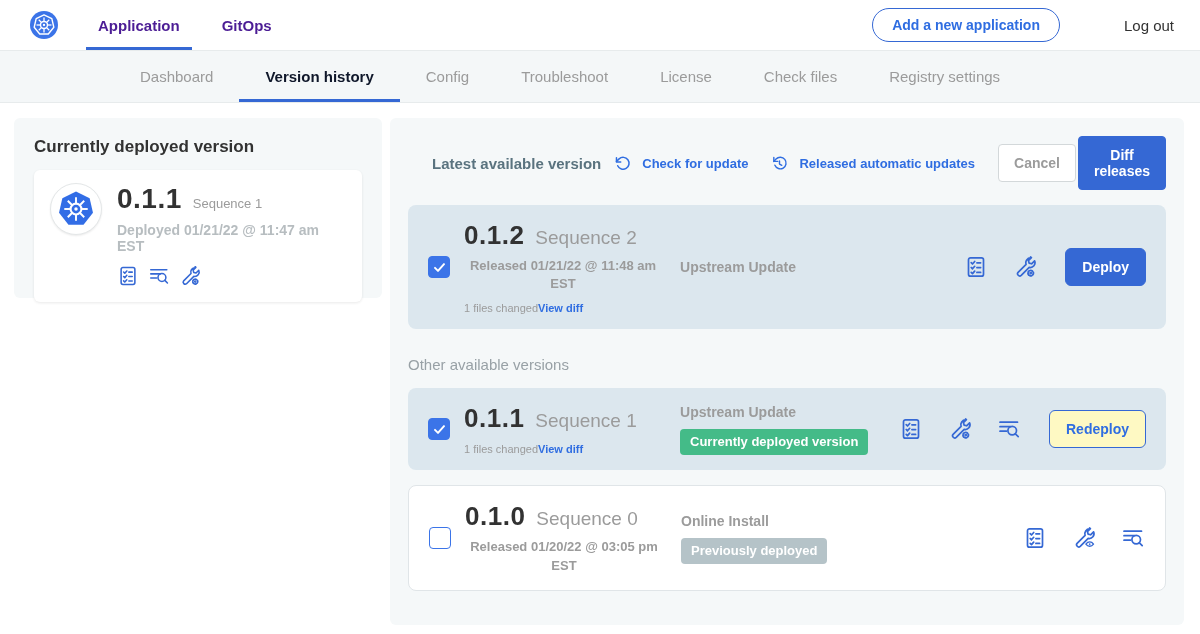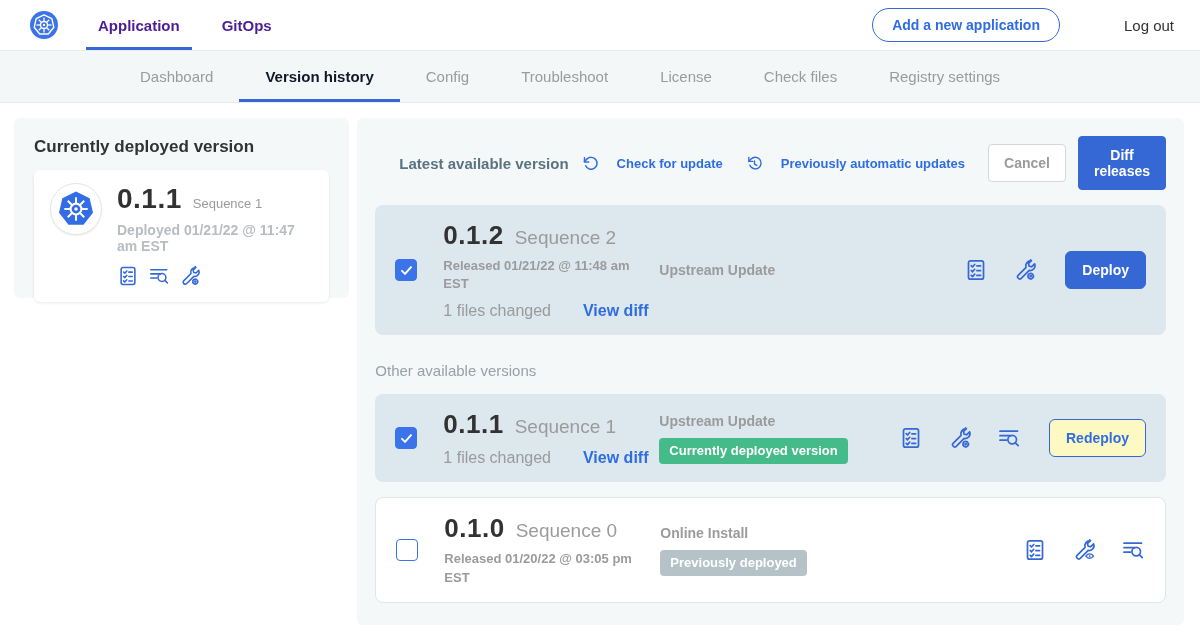--- a/index.html
+++ b/index.html
@@ -48,48 +48,48 @@
   .dc-version { font-size:28px; font-weight:700; color:#323232; letter-spacing:.5px; }
   .dc-seq { font-size:13px; color:#9b9b9b; margin-left:11px; }
   .dc-deployed { font-size:14px; font-weight:600; color:#b7bdc0; margin-top:7px; }
   .dc-icons { display:flex; gap:9px; margin-top:11px; }
   .dc-icons .icon-btn svg { width:22px; height:22px; }
 
   
   .updates-panel { flex:1; background:#f5f8f9; border-radius:6px; padding:18px; min-height:507px; }
   .up-header { display:flex; align-items:center; }
   .up-title { font-size:15px; font-weight:700; color:#5a737f; margin-right:13px; white-space:nowrap;padding-left:24px; }
-  .up-link { display:flex; align-items:center; gap:18px; color:#2f6de1; font-size:13px; font-weight:700;
+  .up-link { display:flex; align-items:center; gap:11px; color:#2f6de1; font-size:13px; font-weight:700;
              cursor:pointer; margin-right:23px; white-space:nowrap; }
   .up-link svg { width:17px; height:17px; }
-  .up-btns { margin-left:auto; display:flex; align-items:center; gap:12px; }
+  .up-btns { margin-left:auto; display:flex; align-items:center; gap:2px; }
   .btn-cancel { background:#fff; border:1px solid #d3d8da; color:#9b9b9b; font-weight:700; font-size:14px;
                 padding:10px 15px; border-radius:4px; cursor:pointer; font-family:inherit; }
   .btn-diff { background:#3568d4; border:1px solid #3568d4; color:#fff; font-weight:700; font-size:14px;
               padding:10px 15px; border-radius:4px; cursor:pointer; font-family:inherit; }
 
   .other-header { font-size:15px; color:#98a1a6; margin-top:27px; }
 
   
   .version-card { display:flex; align-items:center; border-radius:8px; padding:15px 20px; margin-top:15px; }
   .version-card.selected { background:#dce7ee; }
   .version-card.plain { background:#fff; border:1px solid #e0e5e8; }
 
   .cb { width:22px; height:22px; flex:none; border-radius:4px; border:1px solid #3b74e8; background:#fff;
         display:flex; align-items:center; justify-content:center; cursor:pointer; }
   .cb svg { width:15px; height:15px; display:none; }
   .cb.checked { background:#3b74e8; border-color:#3b74e8; }
   .cb.checked svg { display:block; }
 
-  .v-info { margin-left:26px; width:212px; flex:none; }
+  .v-info { margin-left:14px; width:212px; flex:none;text-align:center; }
   .v-head { display:flex; align-items:baseline; }
   .v-num { font-size:26px; font-weight:700; color:#323232; letter-spacing:.5px; }
   .v-seq { font-size:19px; color:#9b9b9b; margin-left:11px; }
   .v-released { font-size:13px; font-weight:700; color:#9b9b9b; margin-top:6px; max-width:198px; line-height:1.4; }
-  .v-files { display:flex; gap:32px; margin-top:9px; font-size:16px; align-items:baseline; }
+  .v-files { display:flex; gap:0; margin-top:9px; font-size:11px; align-items:baseline; }
   .v-files-changed { color:#9b9b9b; }
   .v-viewdiff { color:#2f6de1; font-weight:700; cursor:pointer; text-decoration:none; }
 
   .v-source { flex:1; padding-left:4px; min-width:0; }
   .v-source-label { font-size:14px; font-weight:700; color:#9b9b9b; }
   .v-badge { display:inline-block; margin-top:9px; padding:5px 10px 6px; border-radius:4px;
              color:#fff; font-size:13px; font-weight:700; }
   .v-badge.success { background:#44bb88; }
   .v-badge.muted   { background:#b5c3c8; }
 
@@ -214,21 +214,21 @@
           <path d="M5.2 15.2a8.4 8.4 0 1 0 2-9.7L3.5 9"></path>
         </svg>
         <span>Check for update</span>
       </span>
       <span class="up-link">
         <svg viewBox="0 0 24 24" fill="none" stroke="#2f6de1" stroke-width="2" stroke-linecap="round" stroke-linejoin="round">
           <polyline points="4,3.5 4,9 9.5,9"></polyline>
           <path d="M5.5 14.5a8.2 8.2 0 1 0 1.6-8.8L4 9"></path>
           <polyline points="12,8.5 12,12.8 15.3,14.5"></polyline>
         </svg>
-        <span>Previously automatic updates</span>
+        <span>Released automatic updates</span>
       </span>
       <div class="up-btns">
         <button class="btn-cancel">Cancel</button>
         <button class="btn-diff">Diff releases</button>
       </div>
     </div>
 
     <div id="latest-version-list">
         <div class="version-card selected">
     <span class="cb checked">

